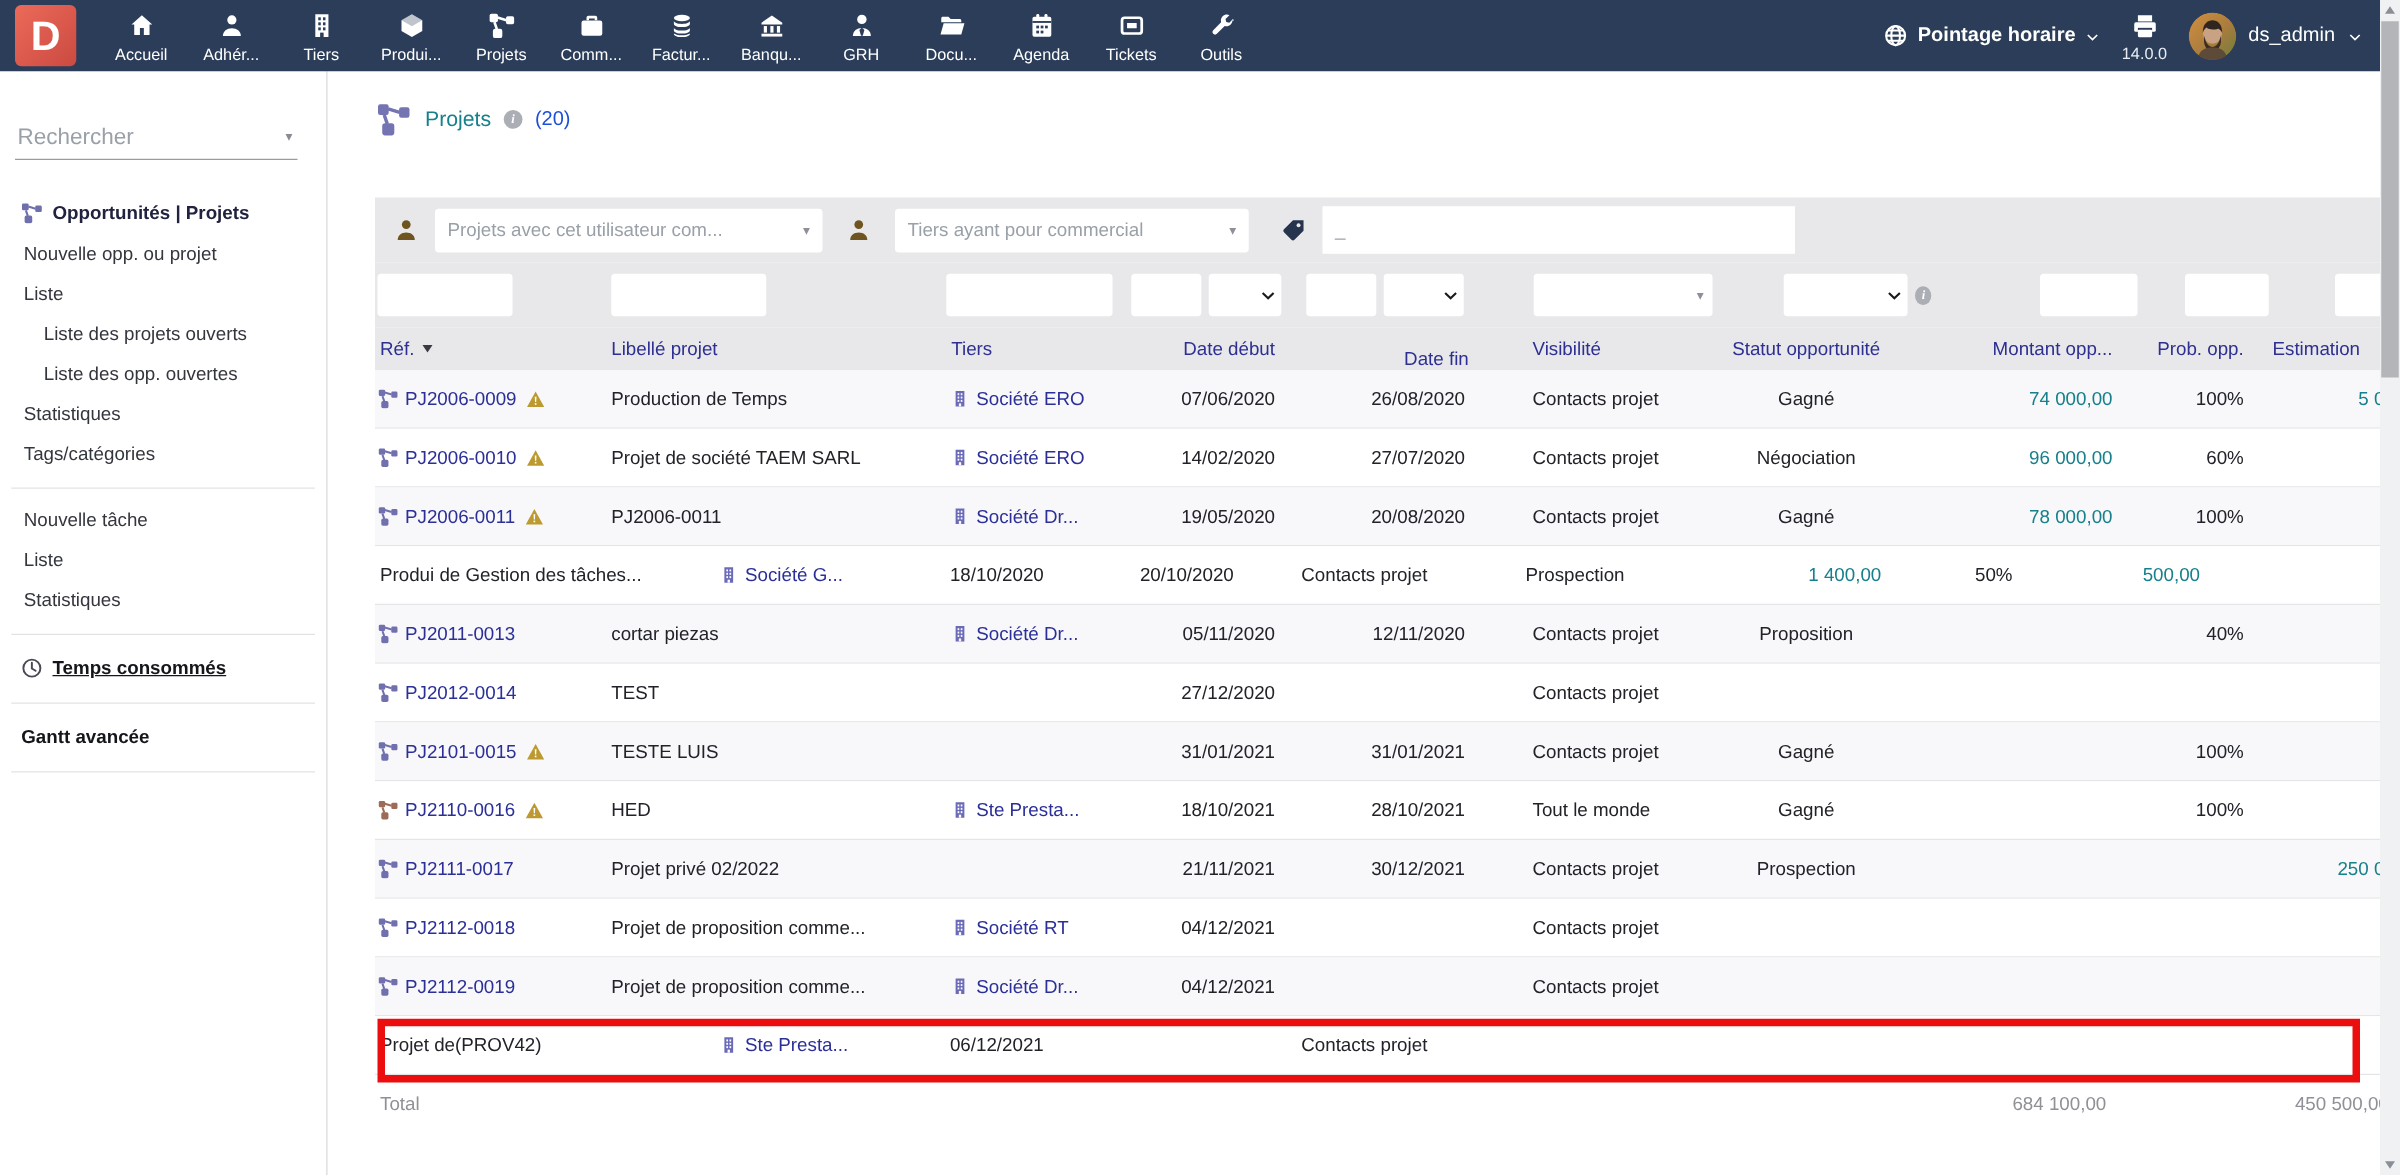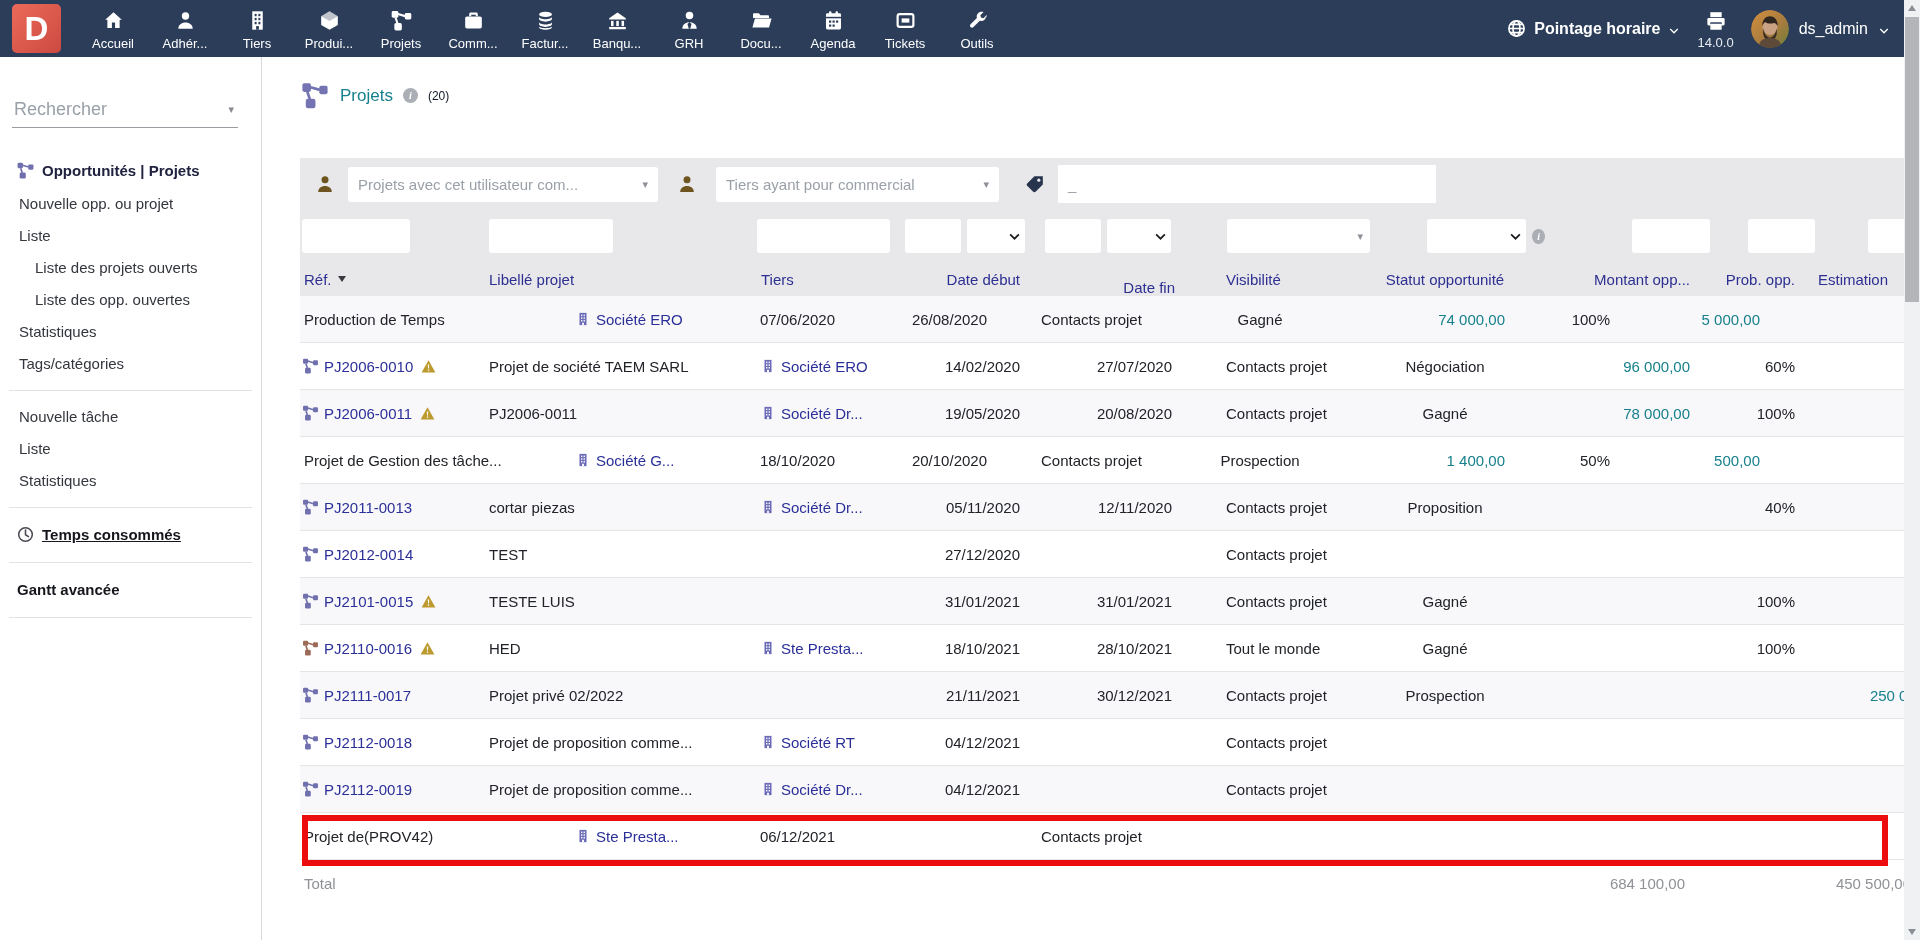--- a/index.html
+++ b/index.html
@@ -43,21 +43,21 @@
 .s-title.plain{color:#15161c}
 .s-item{padding:7px 0 8px 19px;font-size:15px;color:#34363e;cursor:pointer}
 .s-item.indent{padding-left:35px}
 .divider{border-top:1px solid #e3e3e6;margin:10px 9px}
 
 .main{position:absolute;left:263px;top:57px;width:1657px;height:883px;background:#fff}
 .title-row{position:absolute;left:37px;top:25px;display:flex;align-items:center;gap:10px}
 .title-row .icn{width:30px;height:27px;fill:#7474b2;color:#7474b2}
 .page-title{color:#16808d;font-size:17px}
 .info-badge{width:15px;height:15px;border-radius:50%;background:#abaeb4;color:#fff;font-size:10px;font-weight:bold;font-style:italic;display:flex;align-items:center;justify-content:center;font-family:"Liberation Serif",serif}
-.count{color:#0f172a;font-size:12px}
+.count{color:#1d4ed8;font-size:16px}
 .filter-zone{position:absolute;left:37px;top:101px;width:1620px}
 .frowA{height:52px;background:#e8e8eb;display:flex;align-items:center}
 .frowA .icn{width:20px;height:20px}
 .u-brown{color:#6e5520;fill:#6e5520;margin-left:15px}
 .tag-dark{color:#26354d;fill:#26354d;margin-left:26px}
 .filter-zone .win{fill:#e8e8eb}
 .fbox{margin-left:13px;height:35px;background:#fff;border-radius:3px;display:flex;align-items:center;justify-content:space-between;padding:0 10px;cursor:pointer}
 .w310{width:310px}.w283{width:283px;margin-left:19px}
 .ph{color:#9aa0a8;font-size:15px;white-space:nowrap;overflow:hidden}
 .arr{color:#8d9097;font-size:11px;margin-left:6px}
@@ -473,20 +473,35 @@
           <span>Prob. opp.</span>
         </div>
         <div class="hcell al" style="width: 150px; padding-left: 18px;">
           <span>Estimation</span>
         </div>
       </div>
   </div>
 
   <div id="tableBody" style="position:absolute;left:37px;top:239px;width:1620px">
       <div class="trow odd">
+        <div class="tcell al refcell" style="width: 185px;">
+          <span class="picn" style="color:#7070ae;fill:#7070ae"><svg viewBox="0 0 24 24" fill="currentColor">
+              <rect x="0.8" y="1.2" width="7.6" height="7.6" rx="1.6"></rect>
+              <rect x="15.8" y="3.4" width="7.4" height="7.4" rx="1.6"></rect>
+              <rect x="3.8" y="14.8" width="8.6" height="8.6" rx="2"></rect>
+              <path d="M8 4.6l8.2 2.4" stroke="currentColor" stroke-width="2.4" fill="none"></path>
+              <path d="M5.2 8.8l2.2 6.4" stroke="currentColor" stroke-width="2.4" fill="none"></path>
+            </svg></span>
+          <a class="lnk" style="margin-left:5px">PJ2006-0009</a>
+          <span class="warn"><svg viewBox="0 0 24 24">
+              <path d="M12 2 23 21.6H1z"></path>
+              <path class="wexcl" d="M10.9 8.6h2.2l-.35 6.6h-1.5z"></path>
+              <rect class="wexcl" x="10.95" y="16.8" width="2.1" height="2.1"></rect>
+            </svg></span>
+        </div>
         <div class="tcell al" style="width: 272px; padding-right: 10px;">Production de Temps</div>
         <div class="tcell al" style="width: 148px;">
           <span class="bldg"><svg viewBox="0 0 24 24">
               <path d="M6 1.5h12v21H6z"></path>
               <g class="win">
                 <rect x="8.7" y="4.4" width="2.3" height="2.7"></rect>
                 <rect x="13" y="4.4" width="2.3" height="2.7"></rect>
                 <rect x="8.7" y="9" width="2.3" height="2.7"></rect>
                 <rect x="13" y="9" width="2.3" height="2.7"></rect>
                 <rect x="8.7" y="13.6" width="2.3" height="2.7"></rect>
@@ -578,21 +593,21 @@
         </div>
         <div class="tcell ar" style="width: 120px;">19/05/2020</div>
         <div class="tcell ar" style="width: 155px; padding-right: 8px;">20/08/2020</div>
         <div class="tcell alp" style="width: 170px;">Contacts projet</div>
         <div class="tcell ac" style="width: 190px;">Gagné</div>
         <div class="tcell ar teal" style="width: 155px;">78 000,00</div>
         <div class="tcell ar" style="width: 105px;">100%</div>
         <div class="tcell ar teal" style="width: 150px;"></div>
       </div>
       <div class="trow">
-        <div class="tcell al" style="width: 272px; padding-right: 10px;">Projet de Gestion des tâche...</div>
+        <div class="tcell al" style="width: 272px; padding-right: 10px;">Produi de Gestion des tâches...</div>
         <div class="tcell al" style="width: 148px;">
           <span class="bldg"><svg viewBox="0 0 24 24">
               <path d="M6 1.5h12v21H6z"></path>
               <g class="win">
                 <rect x="8.7" y="4.4" width="2.3" height="2.7"></rect>
                 <rect x="13" y="4.4" width="2.3" height="2.7"></rect>
                 <rect x="8.7" y="9" width="2.3" height="2.7"></rect>
                 <rect x="13" y="9" width="2.3" height="2.7"></rect>
                 <rect x="8.7" y="13.6" width="2.3" height="2.7"></rect>
                 <rect x="13" y="13.6" width="2.3" height="2.7"></rect>

